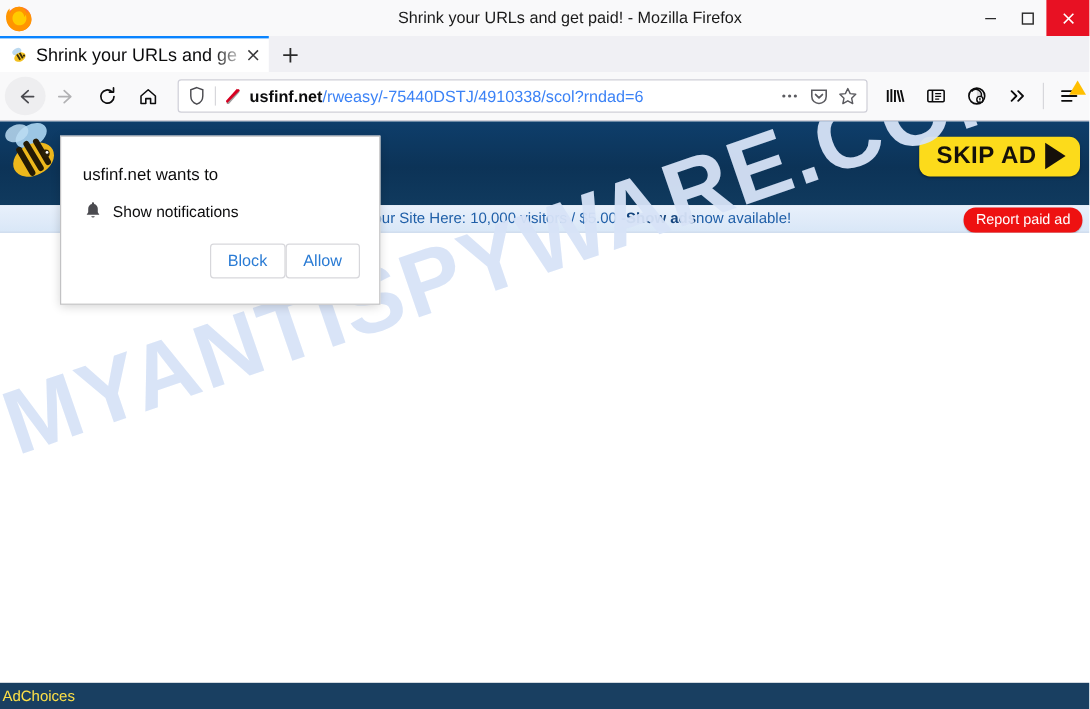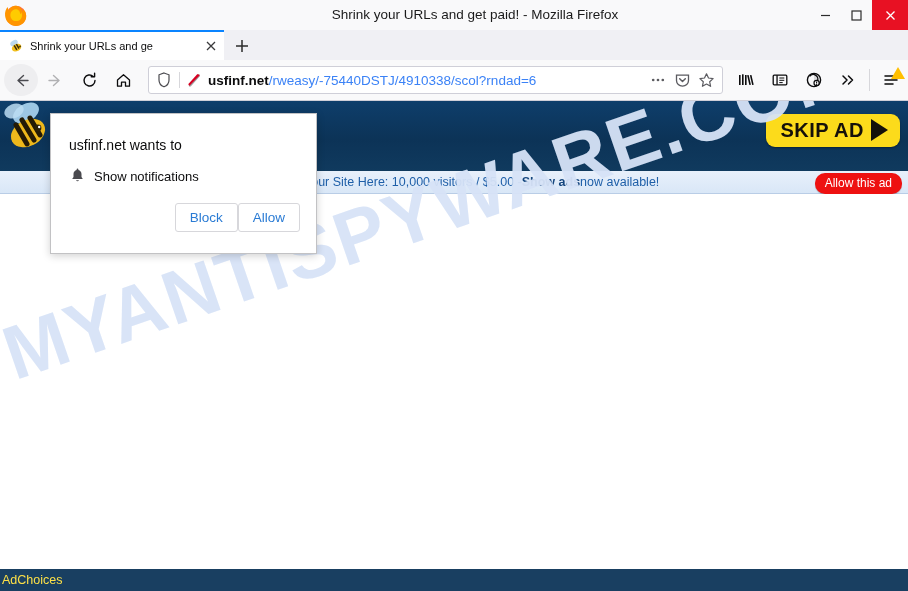--- a/index.html
+++ b/index.html
@@ -40,21 +40,21 @@
   }
   .tab {
     position: absolute; left: 0; top: 0; width: 224px; height: 30px;
     background: #fff;
     border-top: 2px solid #0a84ff;
     display: flex; align-items: center;
     padding: 0 4px 0 8px;
   }
   .tab-favicon { width: 16px; height: 16px; flex: none; margin-right: 6px; }
   .tab-title {
-    font-size: 11px; color: #0c0c0d; white-space: nowrap; overflow: hidden;
+    font-size: 15px; color: #0c0c0d; white-space: nowrap; overflow: hidden;
     flex: 1 1 auto;
     -webkit-mask-image: linear-gradient(to right, #000 86%, rgba(0,0,0,0.12) 100%);
     mask-image: linear-gradient(to right, #000 86%, rgba(0,0,0,0.12) 100%);
   }
   .tab-close {
     width: 18px; height: 18px; flex: none; display: flex;
     align-items: center; justify-content: center; color: #3a3a3c;
   }
   .newtab {
     position: absolute; left: 228px; top: 3px; width: 28px; height: 26px;
@@ -341,21 +341,21 @@
       <div class="skipad">
         <span class="skipad-label">SKIP AD</span>
         <span class="skipad-arrow"></span>
       </div>
     </div>
 
     <div class="adbar">
       <span>Advertise Your Site Here: 10,000 visitors / $5.00 - </span>
         <b>Show ads</b>
         <span> now available!</span>
-      <span class="report-ad">Allow this ad</span>
+      <span class="report-ad">Report paid ad</span>
     </div>
 
     <div class="page-body">
       <div class="watermark">MYANTISPYWARE.COM</div>
     </div>
 
     <div class="footer">
       <span class="adchoices">AdChoices</span>
     </div>
   </div>

